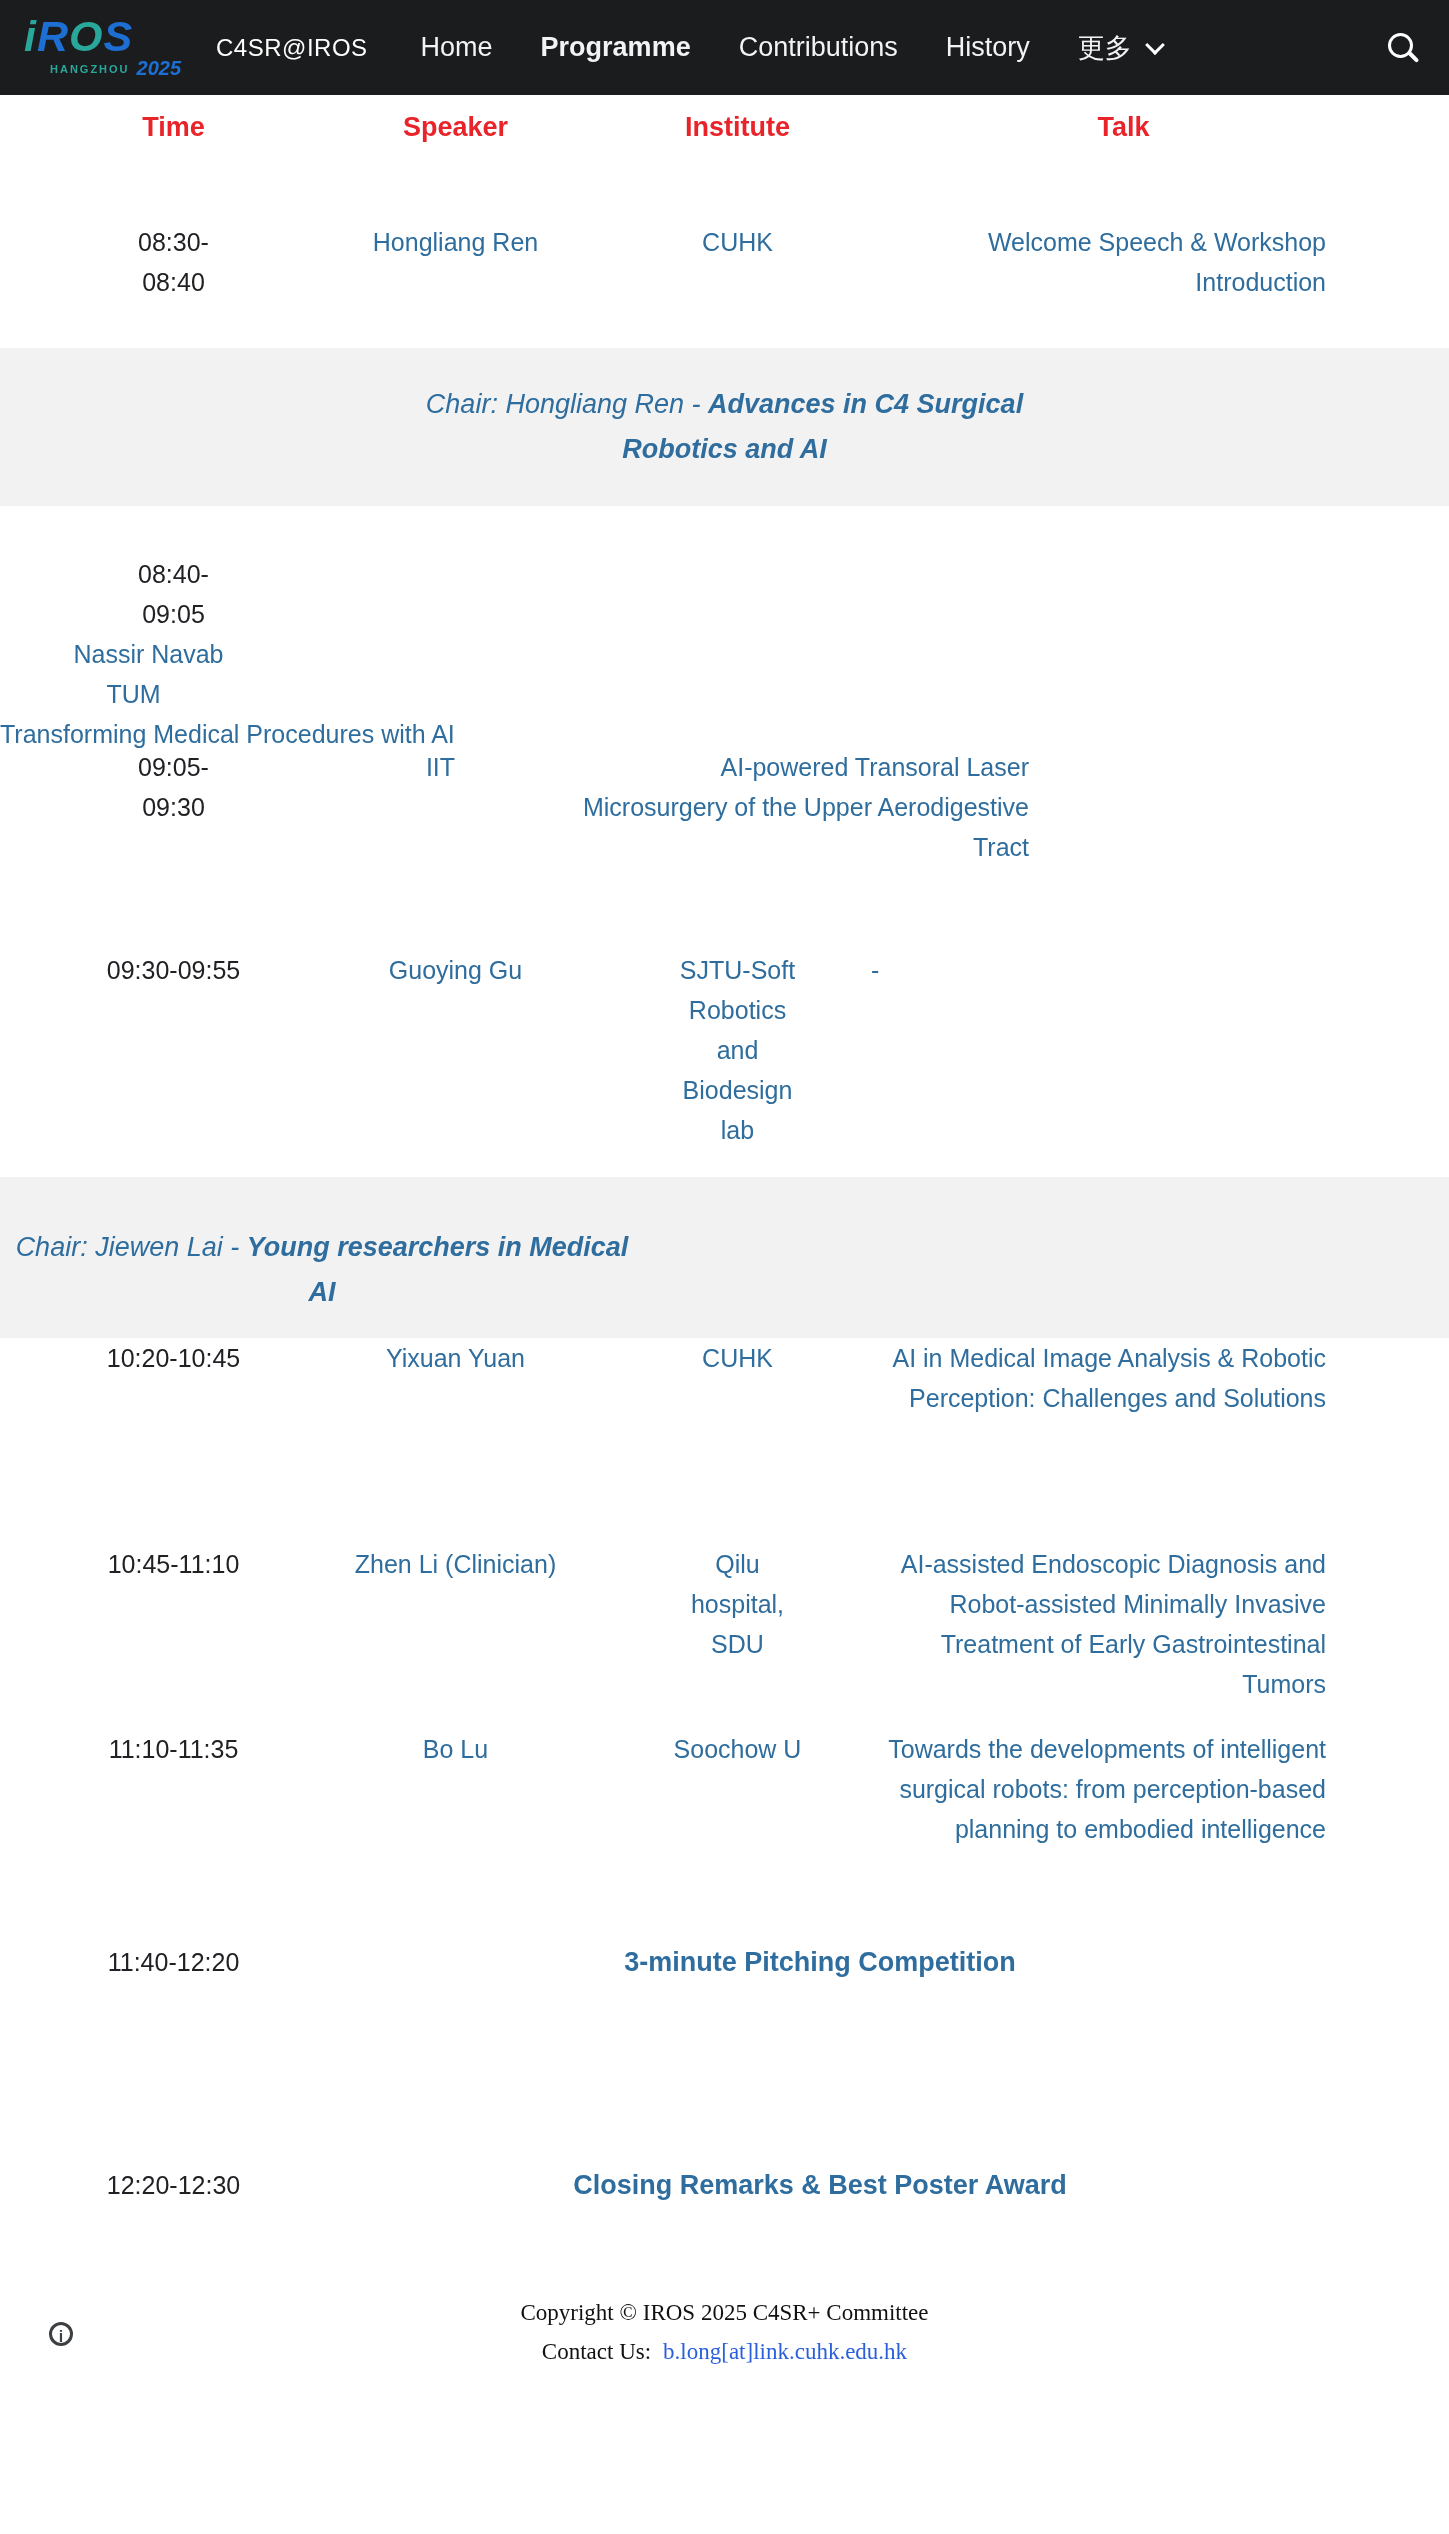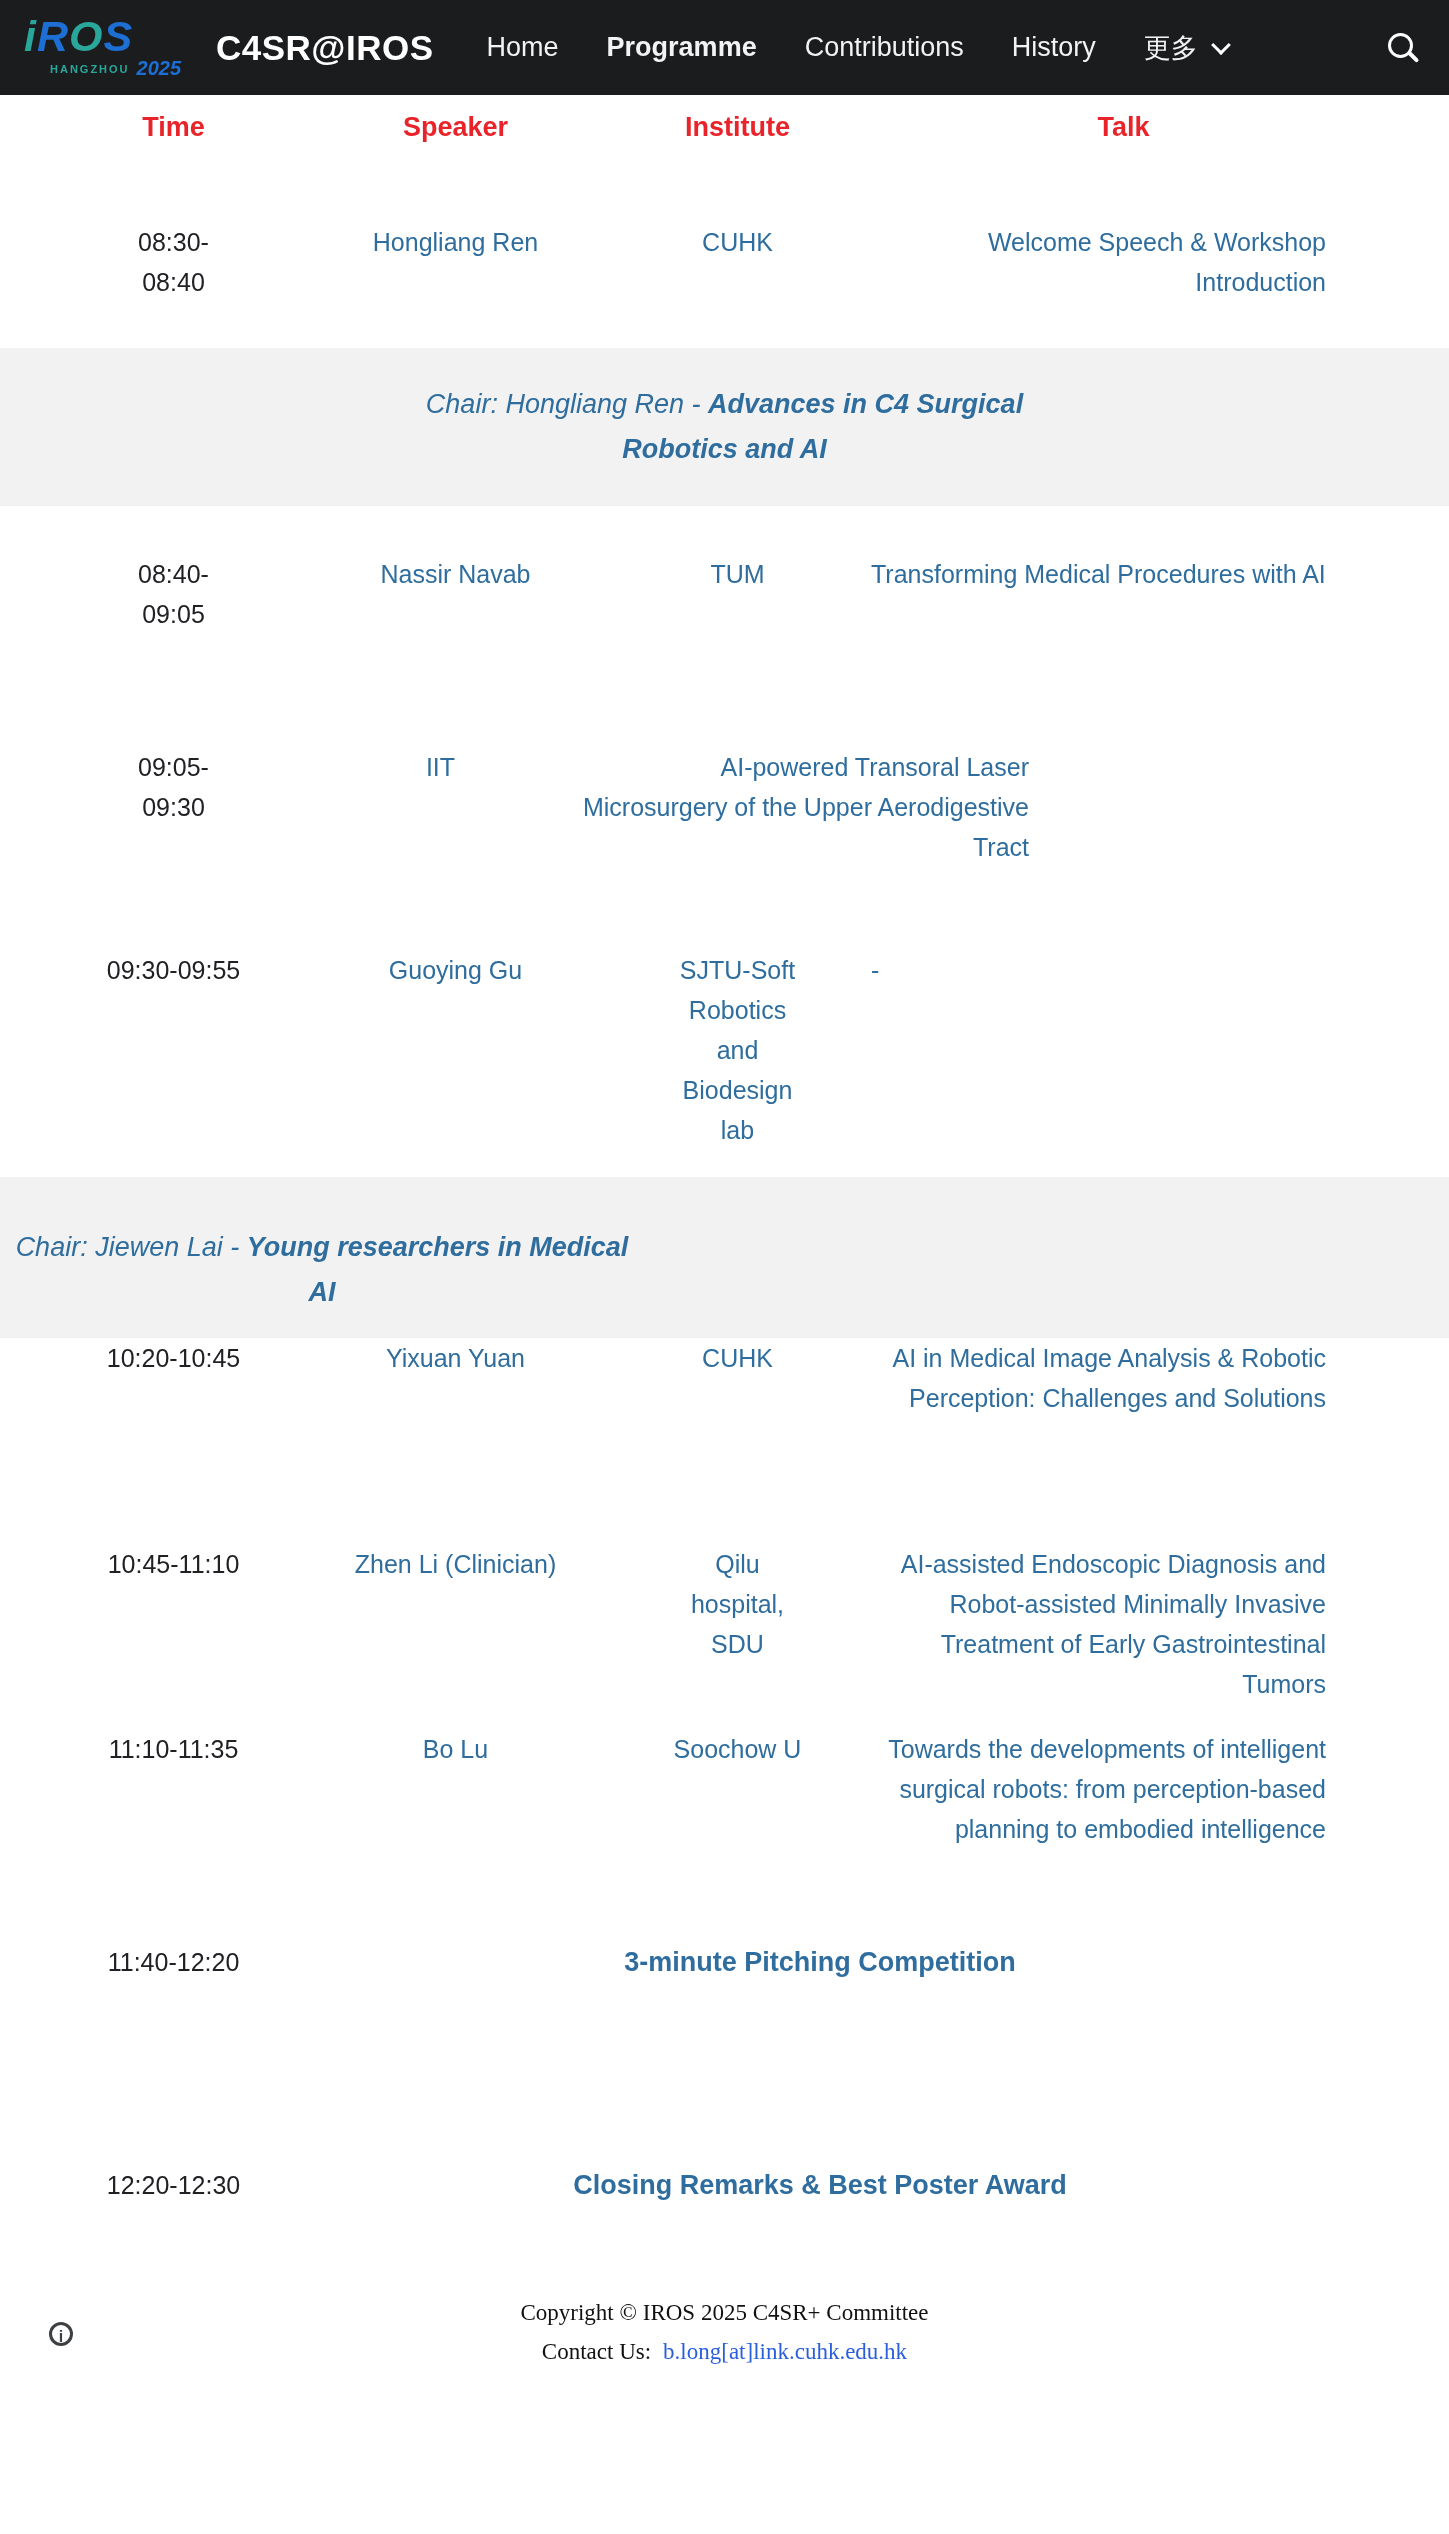--- a/index.html
+++ b/index.html
@@ -9,21 +9,21 @@
   .nav{height:95px;background:#1b1c1e;display:flex;align-items:center;box-sizing:border-box;}
   .logo{margin-left:24px;width:166px;cursor:pointer;flex-shrink:0;}
   .logo-word{font-style:italic;font-weight:800;font-size:43px;line-height:42px;letter-spacing:1px;}
   .logo-word .lt1{color:#2aa79b;}
   .logo-word .lt2{color:#1d6fd4;}
   .logo-word .lt3{color:#2aa79b;}
   .logo-word .lt4{color:#1d6fd4;}
   .logo-sub{display:flex;align-items:center;gap:7px;margin-left:26px;margin-top:0px;}
   .logo-city{font-size:11px;font-weight:700;letter-spacing:2px;color:#2aa79b;}
   .logo-year{font-size:20px;font-weight:800;font-style:italic;color:#1d6fd4;}
-  .site-title{color:#ffffff;font-size:35px;font-weight:700;letter-spacing:0.5px;margin-left:26px;cursor:pointer;white-space:nowrap;}
+  .site-title{color:#ffffff;font-size:24px;font-weight:400;letter-spacing:0.5px;margin-left:26px;cursor:pointer;white-space:nowrap;}
   .nav-links{display:flex;align-items:center;margin-left:53px;gap:48px;}
   .nav-link{color:#f1f3f4;font-size:27px;font-weight:400;text-decoration:none;cursor:pointer;white-space:nowrap;display:flex;align-items:center;}
   .nav-link.active{font-weight:700;}
   .chev{display:inline-block;width:11px;height:11px;border-right:3px solid #fff;border-bottom:3px solid #fff;transform:rotate(45deg);margin-left:16px;margin-top:-6px;}
   .search-btn{margin-left:auto;margin-right:28px;position:relative;width:36px;height:36px;cursor:pointer;flex-shrink:0;}
   .mag-circle{position:absolute;top:3px;left:3px;width:19px;height:19px;border:3px solid #fff;border-radius:50%;}
   .mag-handle{position:absolute;width:13px;height:3.5px;background:#fff;transform:rotate(45deg);right:1px;bottom:7px;border-radius:2px;}
 
   
   .row{display:flex;box-sizing:border-box;}
@@ -44,21 +44,21 @@
   .session-text{max-width:644px;text-align:center;font-style:italic;font-size:27px;line-height:45px;color:#2e6d9d;}
   .session-text .topic{font-weight:700;}
 
   .r-break .break-label{margin:0 auto;max-width:495px;text-align:center;font-weight:700;font-size:27px;line-height:40px;color:#2e6d9d;}
 
   .c-widelabel{flex:1;padding-right:116px;text-align:center;font-weight:700;font-size:27px;line-height:40px;color:#2e6d9d;}
 
   
   .rows > .row:nth-child(1){height:154px;padding-top:28px;}
   .rows > .row:nth-child(2){height:158px;}
-  .rows > .row:nth-child(3){height:193px;padding-top:48px;}
+  .rows > .row:nth-child(3){height:193px;padding-top:48px;flex-direction:column;}
   .rows > .row:nth-child(4){height:203px;padding-top:48px;}
   .rows > .row:nth-child(5){height:275px;padding-top:48px;}
   .rows > .row:nth-child(6){height:161px;padding-top:48px;display:block;}
   .rows > .row:nth-child(7){height:162px;}
   .rows > .row:nth-child(8){height:181px;padding-top:44px;}
   .rows > .row:nth-child(9){height:213px;padding-top:48px;}
   .rows > .row:nth-child(10){height:223px;padding-top:48px;}
   .rows > .row:nth-child(11){height:114px;padding-top:48px;}
   .rows > .row:nth-child(12){height:134px;padding-top:46px;}
 

